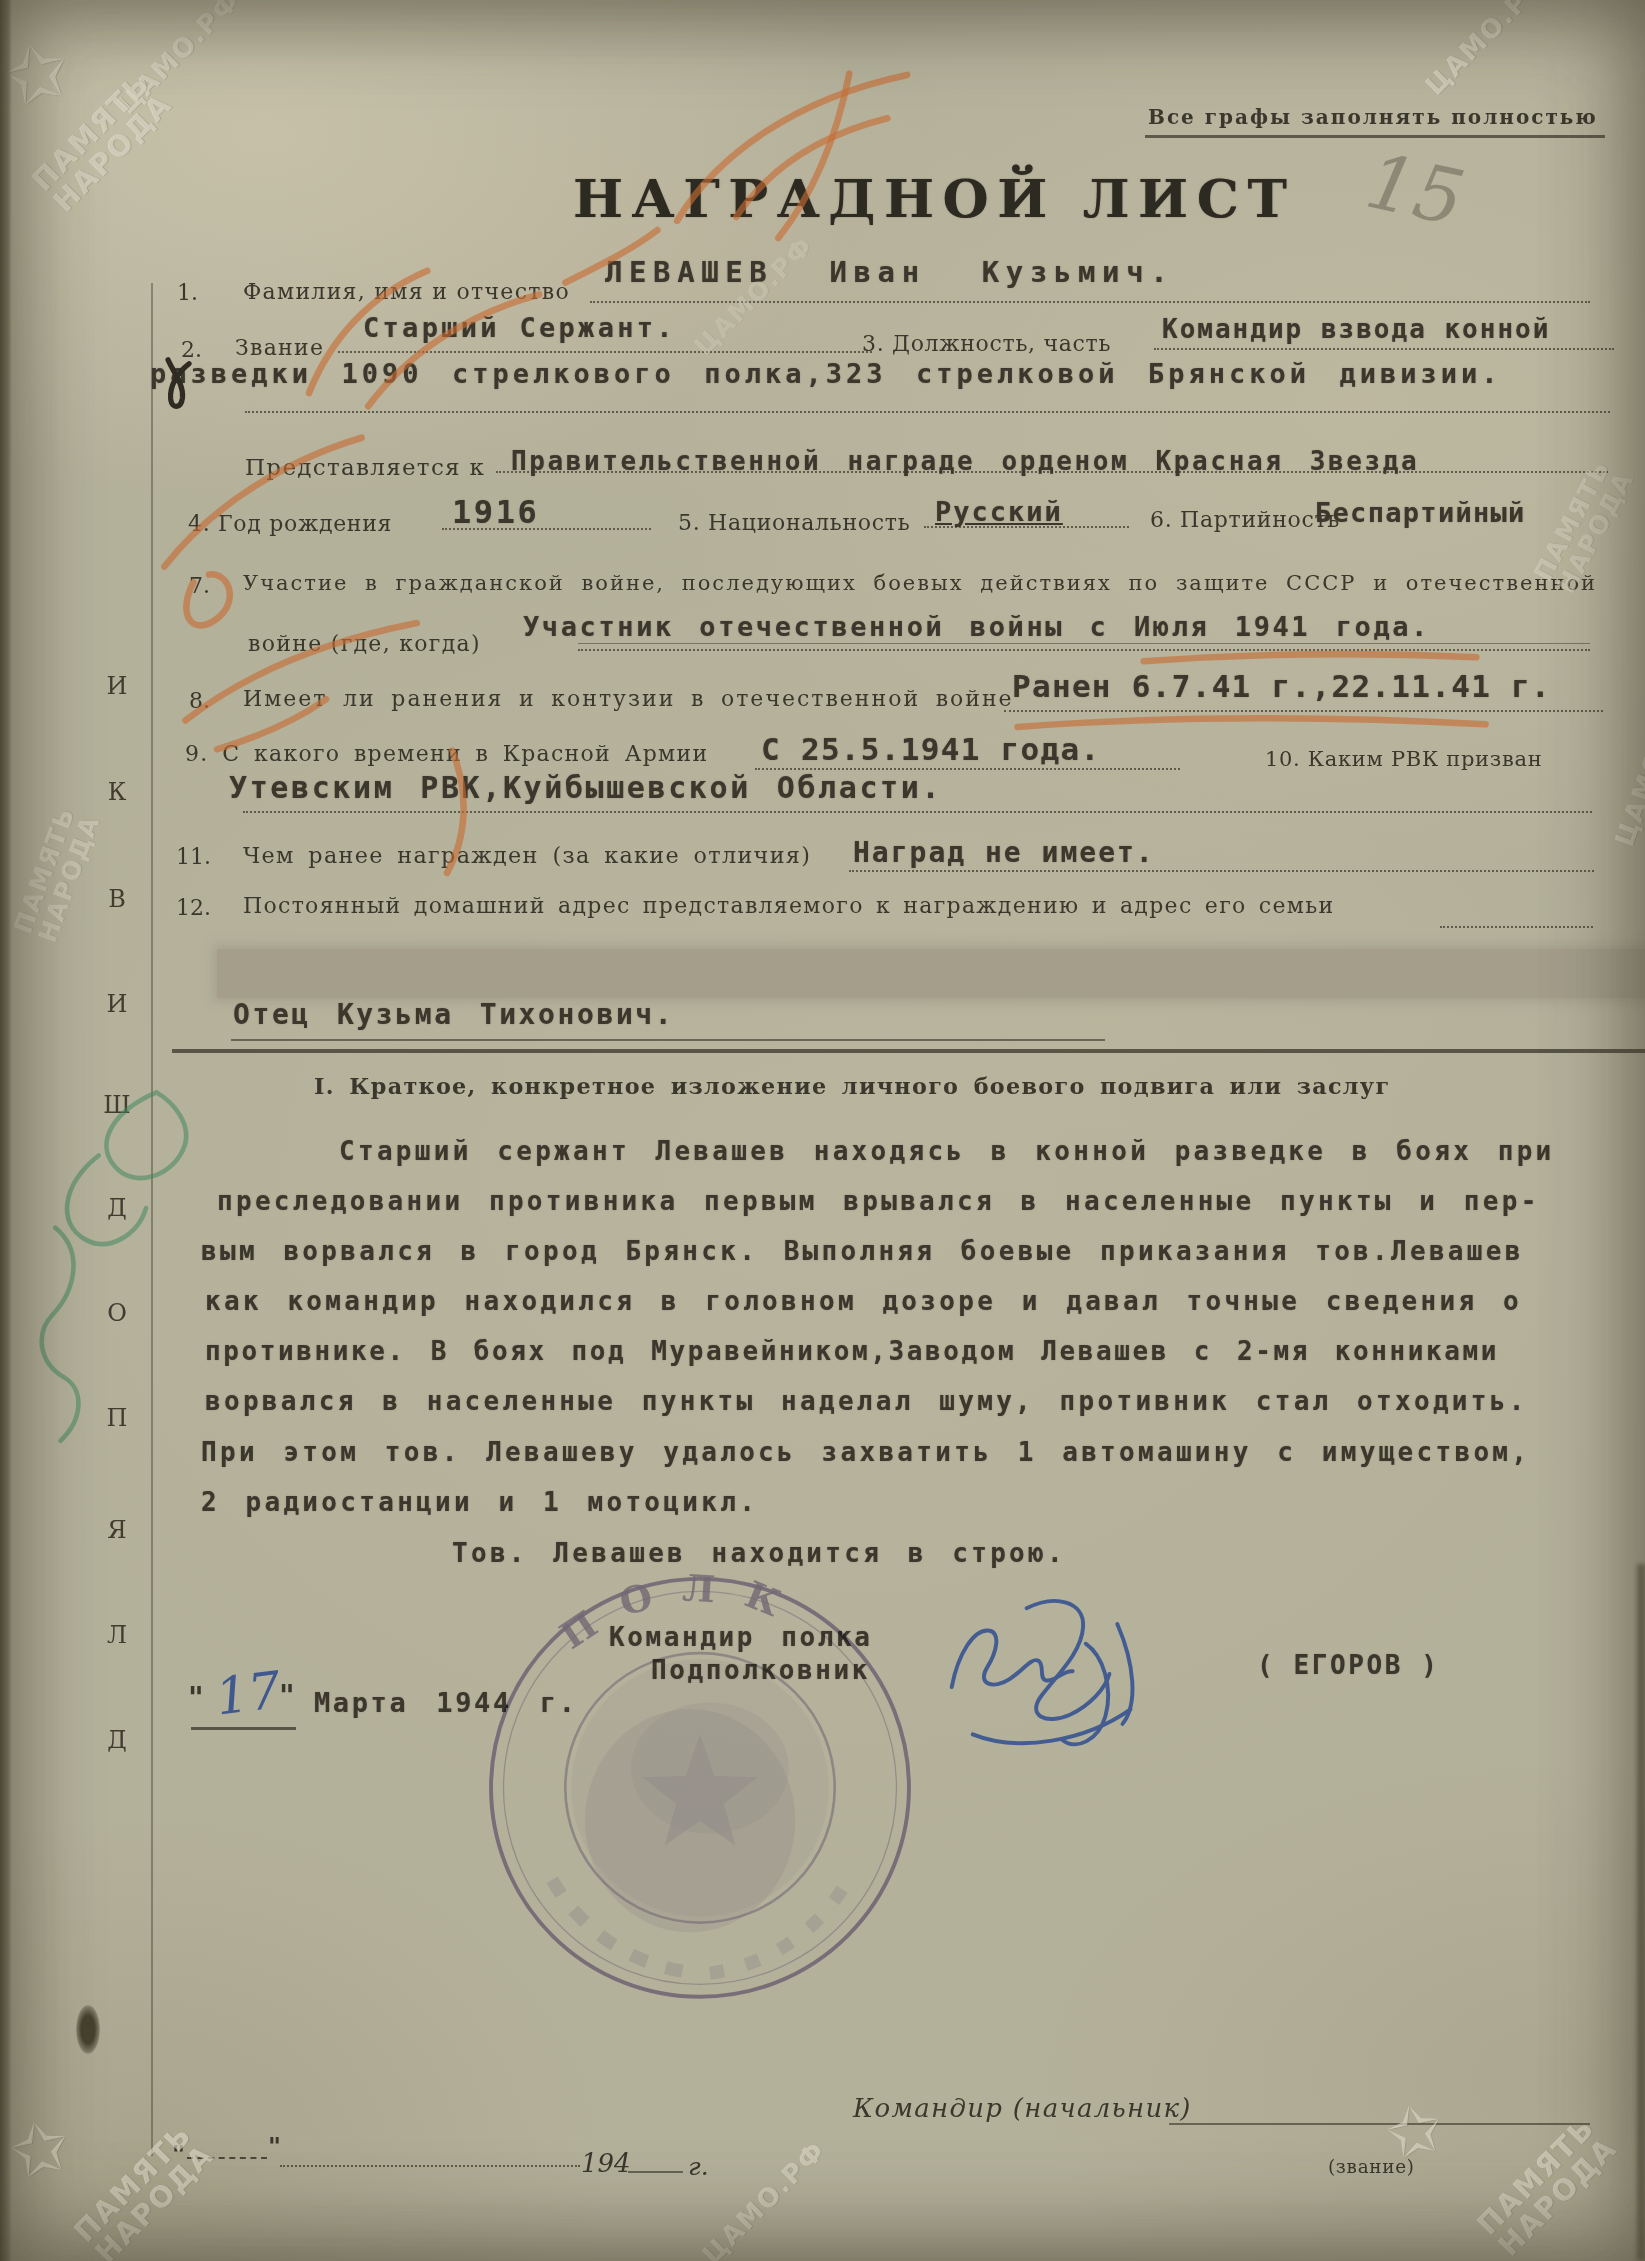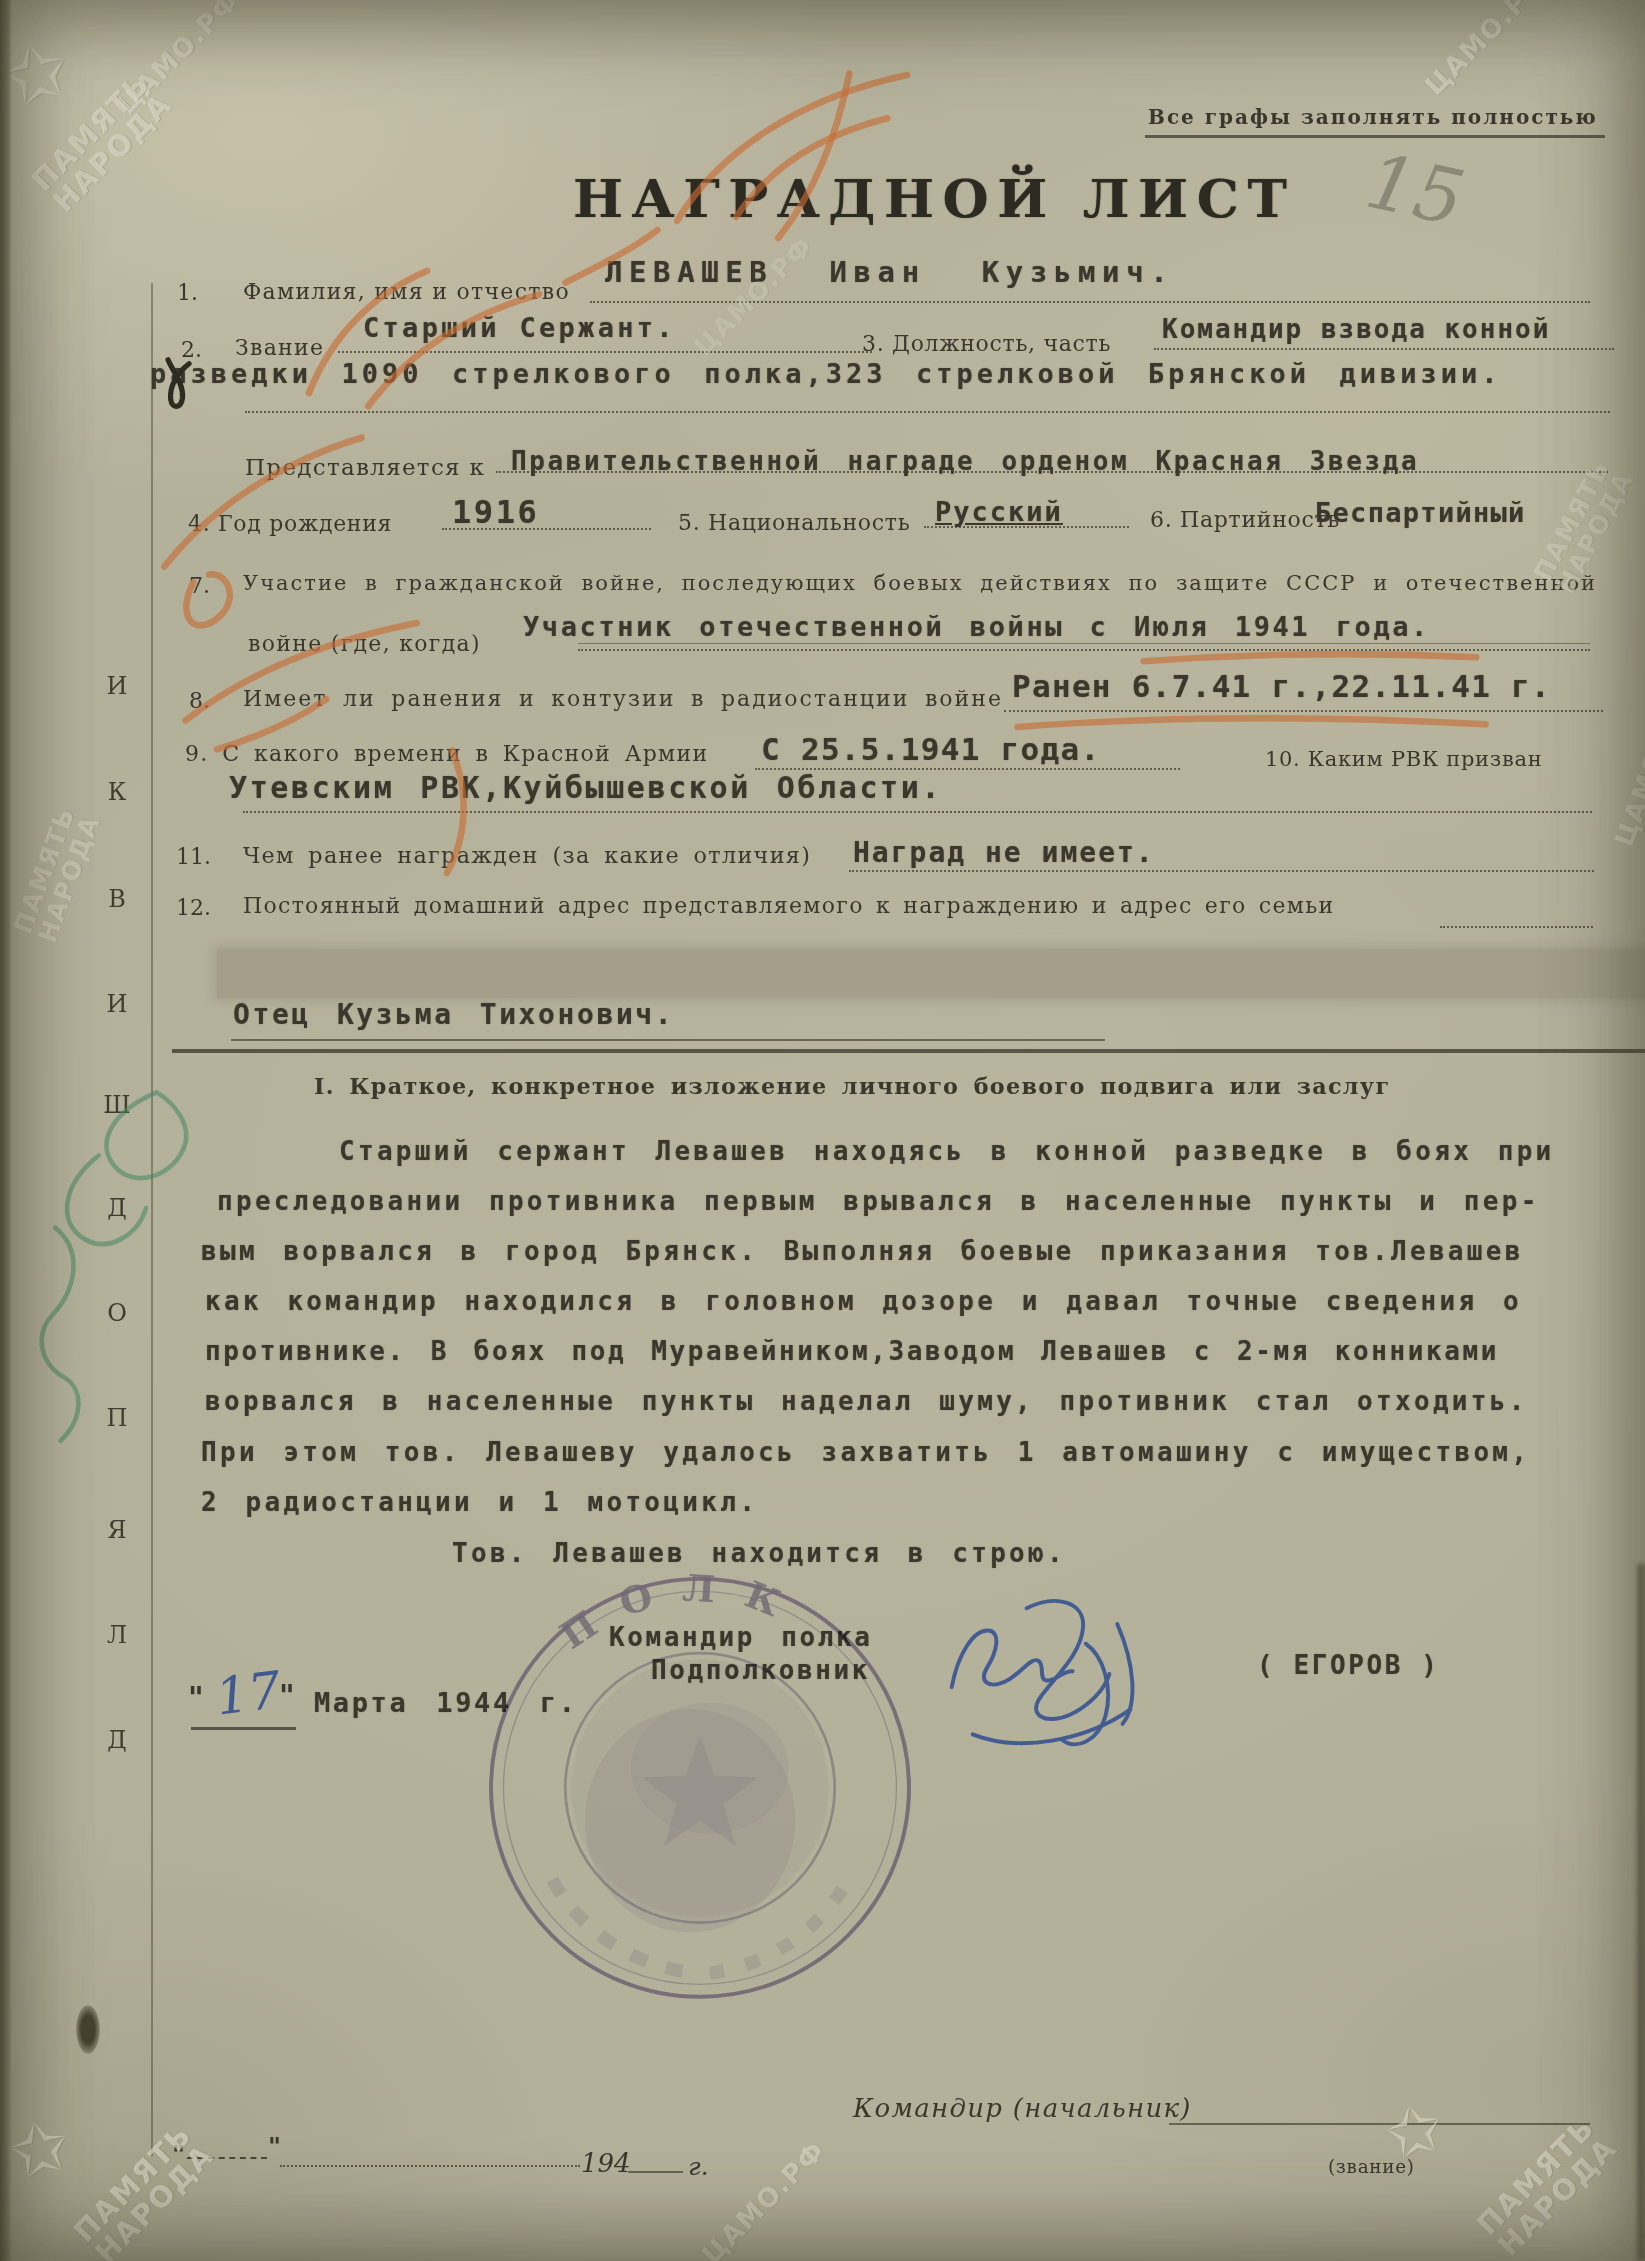--- a/index.html
+++ b/index.html
@@ -87,21 +87,21 @@
   <div class="abs tv" style="left:1315px;top:497px;font-size:27px;letter-spacing:1.3px;">Беспартийный</div>
 
   <div class="abs lbl" style="left:189px;top:573px;font-size:22px;">7.</div>
   <div class="abs lbl" style="left:243px;top:571px;font-size:21px;letter-spacing:2px;word-spacing:8px;">Участие в гражданской войне, последующих боевых действиях по защите СССР и отечественной</div>
   <div class="abs lbl" style="left:248px;top:631px;font-size:22px;letter-spacing:1.3px;">войне (где, когда)</div>
   <div class="abs tv" style="left:523px;top:611px;font-size:27px;letter-spacing:2.6px;word-spacing:6.6px;">Участник отечественной войны с Июля 1941 года.</div>
   <div class="sol" style="left:578px;top:643px;width:1012px;height:1.3px;opacity:.55;"></div>
   <div class="dot" style="left:578px;top:649px;width:1012px;"></div>
 
   <div class="abs lbl" style="left:189px;top:688px;font-size:22px;">8.</div>
-  <div class="abs lbl" style="left:243px;top:686px;font-size:22px;letter-spacing:2px;word-spacing:6.6px;">Имеет ли ранения и контузии в радиостанции войне</div>
+  <div class="abs lbl" style="left:243px;top:686px;font-size:22px;letter-spacing:2px;word-spacing:6.6px;">Имеет ли ранения и контузии в отечественной войне</div>
   <div class="abs tv" style="left:1012px;top:668px;font-size:31px;letter-spacing:1.3px;">Ранен 6.7.41 г.,22.11.41 г.</div>
   <div class="dot" style="left:1004px;top:710px;width:599px;"></div>
 
   <div class="abs lbl" style="left:185px;top:741px;font-size:22px;letter-spacing:1.3px;word-spacing:5.3px;">9. С какого времени в Красной Армии</div>
   <div class="abs tv" style="left:761px;top:731px;font-size:31px;letter-spacing:1.3px;">С 25.5.1941 года.</div>
   <div class="dot" style="left:755px;top:768px;width:425px;"></div>
   <div class="abs lbl" style="left:1265px;top:747px;font-size:21px;letter-spacing:0.7px;">10. Каким РВК призван</div>
   <div class="abs tv" style="left:229px;top:770px;font-size:30px;letter-spacing:2.6px;word-spacing:5.3px;text-align:center;">Утевским РВК,Куйбышевской Области.</div>
   <div class="dot" style="left:243px;top:811px;width:1349px;"></div>
 

